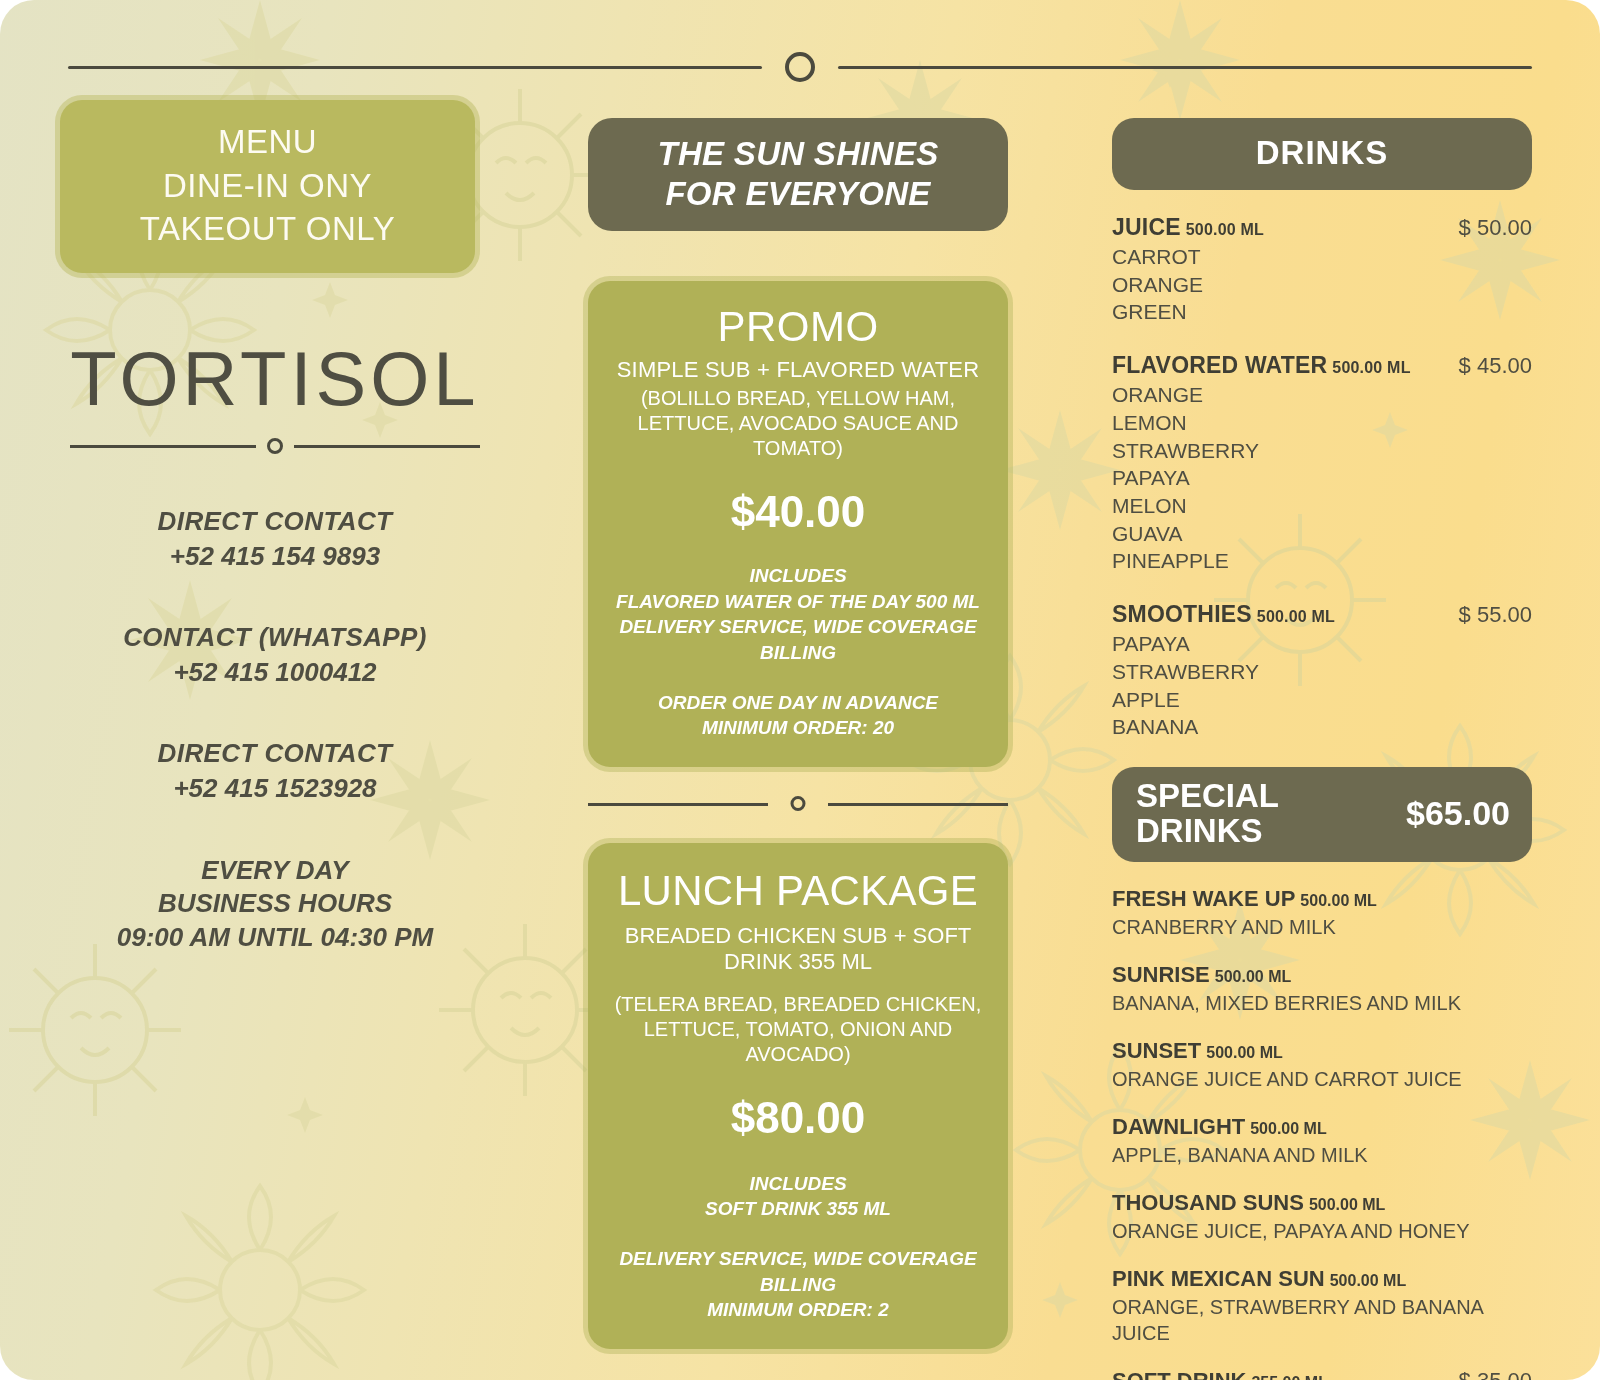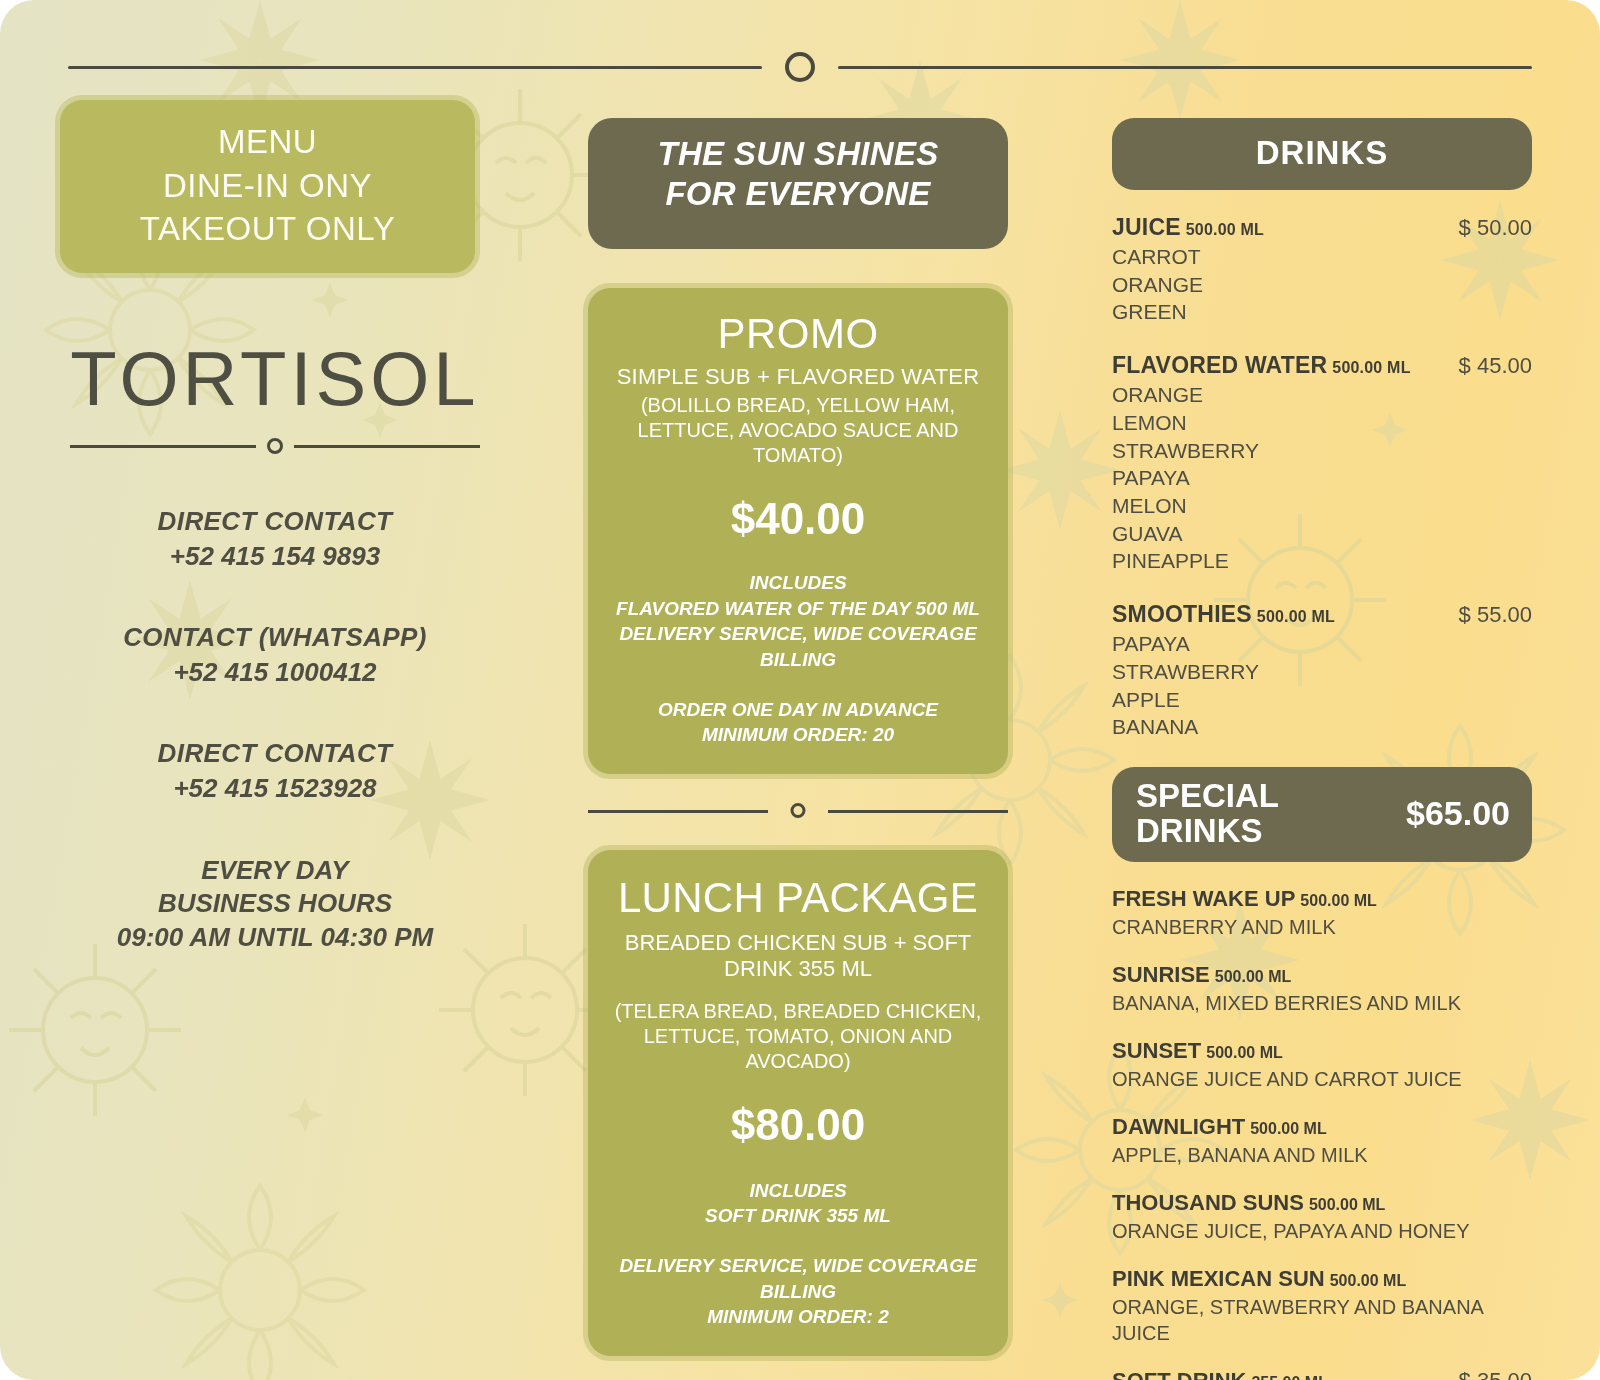--- a/index.html
+++ b/index.html
@@ -99,27 +99,27 @@
   .hours div { font-style: italic; font-weight: bold; font-size: 26px; line-height: 1.3; }
 
   
   .center-col { position: absolute; left: 588px; top: 118px; width: 420px; }
 
   .pill-header {
     background: #6d6a50;
     border-radius: 24px;
     color: #ffffff;
     text-align: center;
-    padding: 16px 18px 36px;
+    padding: 16px 18px 18px;
     font-style: italic; font-weight: bold;
     font-size: 33px; line-height: 1.2; letter-spacing: .3px;
   }
 
   .promo-card {
-    margin-top: 39px;
+    margin-top: 50px;
     background: #b0b157;
     border-radius: 22px;
     color: #ffffff;
     text-align: center;
     padding: 22px 16px 26px;
     box-shadow: 0 0 0 5px rgba(176,177,87,.4);
   }
   .promo-title { font-size: 42px; font-weight: 400; letter-spacing: .5px; }
   .promo-sub   { font-size: 22px; margin-top: 6px; letter-spacing: .2px; }
   .promo-desc  { font-size: 20px; margin-top: 3px; line-height: 1.25; }

